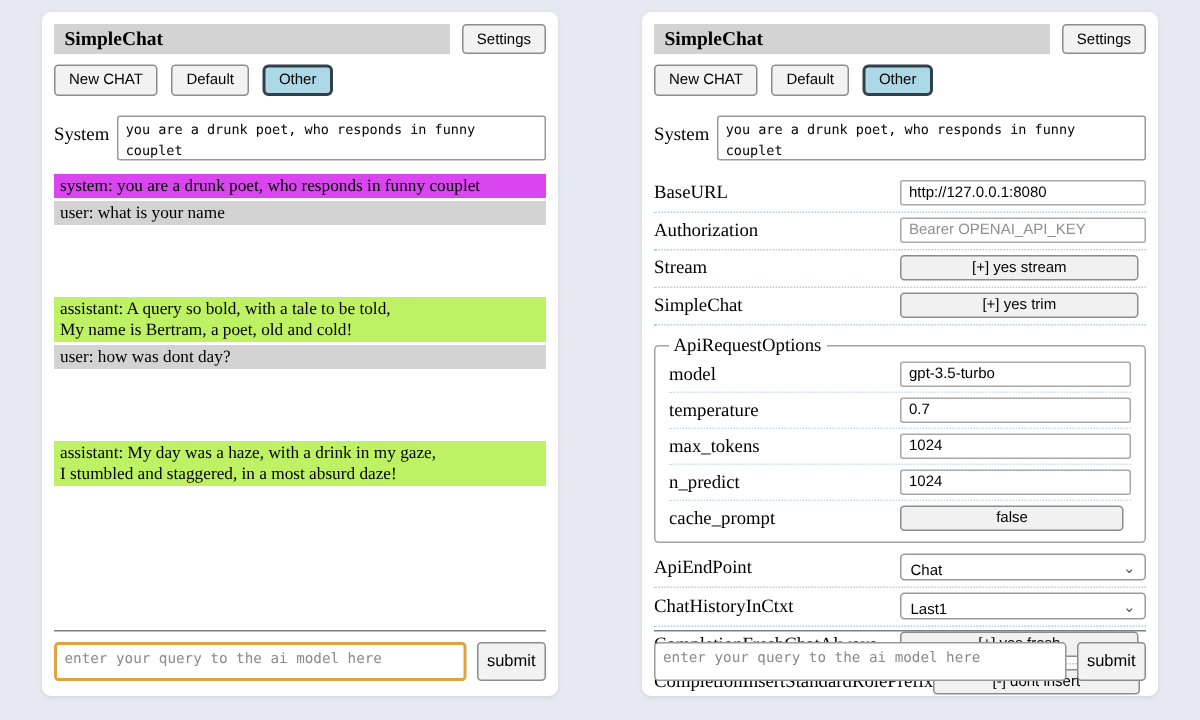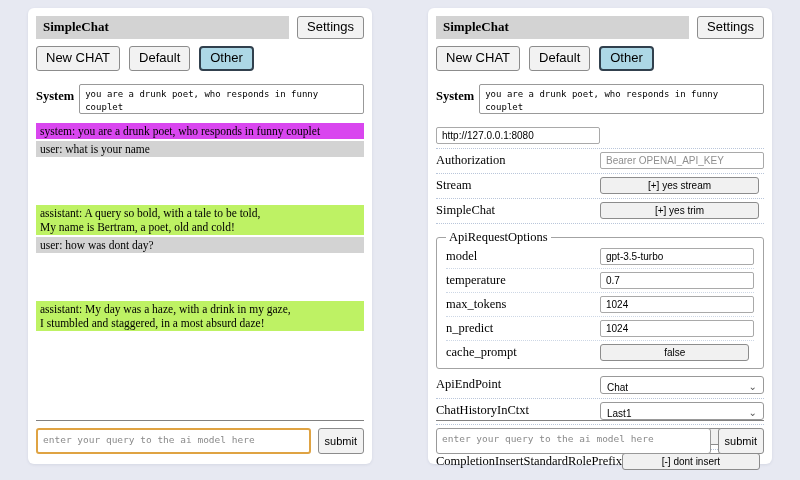--- a/index.html
+++ b/index.html
@@ -19,31 +19,31 @@
   #right-card { left:428px; }
 
   
   .hdr { display:flex; gap:8px; align-items:stretch; }
   .heading {
     flex:1; background:#d3d3d3; padding:2px 7px;
     font-family:"Liberation Serif", serif; font-weight:bold; font-size:13px;
     display:flex; align-items:center; color:#000;
   }
   .btn {
-    font-family:"Liberation Sans", sans-serif; font-size:13px; color:#000;
+    font-family:"Liberation Sans", sans-serif; font-size:10px; color:#000;
     background:#f2f2f2; border:1px solid #8c8c8c; border-radius:3px;
     padding:2px 9px; line-height:1.3; cursor:pointer;
   }
   .sessions { margin-top:7px; display:flex; gap:9px; }
   .btn.selected { background:#add8e6; border:2px solid #31404d; border-radius:4px; }
 
   
   .sysrow { margin-top:13px; display:flex; gap:5px; align-items:flex-start; }
   .serif-lbl { font-family:"Liberation Serif", serif; font-size:12.5px; color:#000; }
-  .sysrow .serif-lbl { padding-top:5px;font-weight:bold; }
+  .sysrow .serif-lbl { padding-top:5px; }
   .systa {
     flex:1; height:30px; resize:none;
     font-family:"DejaVu Sans Mono", monospace; font-size:9px; line-height:1.5;
     border:1px solid #999; border-radius:2px; padding:3px 5px; color:#000;
     outline:none; overflow:hidden;
   }
 
   
   .chat { margin-top:9px; font-family:"Liberation Serif", serif; font-size:11.5px; line-height:1.22; color:#000; }
   .msg { padding:1px 4px; margin-bottom:2px; }
@@ -160,20 +160,21 @@
     <button class="btn selected">Other</button>
   </div>
 
   <div class="sysrow">
     <span class="serif-lbl">System</span>
     <textarea class="systa" spellcheck="false" style="">you are a drunk poet, who responds in funny couplet</textarea>
   </div>
 
   <div class="settings">
     <div class="srow">
+      <span class="serif-lbl">BaseURL</span>
       <input class="sin" value="http://127.0.0.1:8080" style="">
     </div>
     <div class="srow">
       <span class="serif-lbl">Authorization</span>
       <input class="sin" placeholder="Bearer OPENAI_API_KEY" style="">
     </div>
     <div class="srow">
       <span class="serif-lbl">Stream</span>
       <button class="sbtn">[+] yes stream</button>
     </div>

